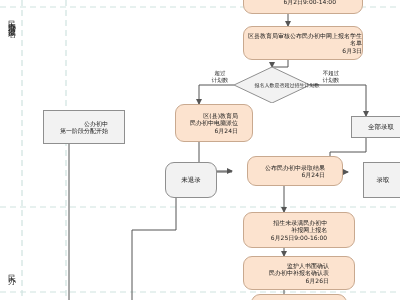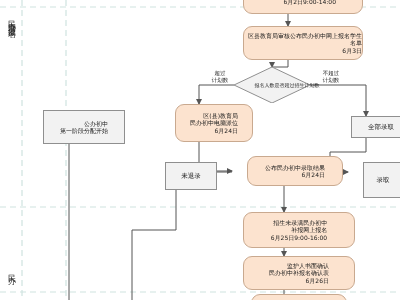--- a/index.html
+++ b/index.html
@@ -118,21 +118,21 @@
 
   <div class="node rounded" style="left:160px;top:104px;width:78px;height:38px;font-size:6px;">区(县)教育局
 民办初中电脑派位
 6月24日</div>
 
   <div class="node rect" style="left:336px;top:116px;width:60px;height:22px;font-size:6.5px;">全部录取</div>
 
   <div class="node rounded" style="left:232px;top:156px;width:96px;height:30px;font-size:6px;">公布民办初中录取结果
 6月24日</div>
 
-  <div class="node rect" style="left:150px;top:162px;width:52px;height:28px;font-size:6.5px;">未退录</div>
+  <div class="node rect" style="left:150px;top:162px;width:52px;height:36px;font-size:6.5px;border-radius:9px;">未退录</div>
 
   <div class="node rect" style="left:348px;top:162px;width:40px;height:36px;font-size:6.5px;">录取</div>
 
   <div class="node rounded" style="left:228px;top:212px;width:112px;height:36px;font-size:6px;">招生未录满民办初中
 补报网上报名
 6月25日9:00-16:00</div>
 
   <div class="node rounded" style="left:228px;top:256px;width:112px;height:34px;font-size:6px;">监护人书面确认
 民办初中补报名确认表
 6月26日</div>

